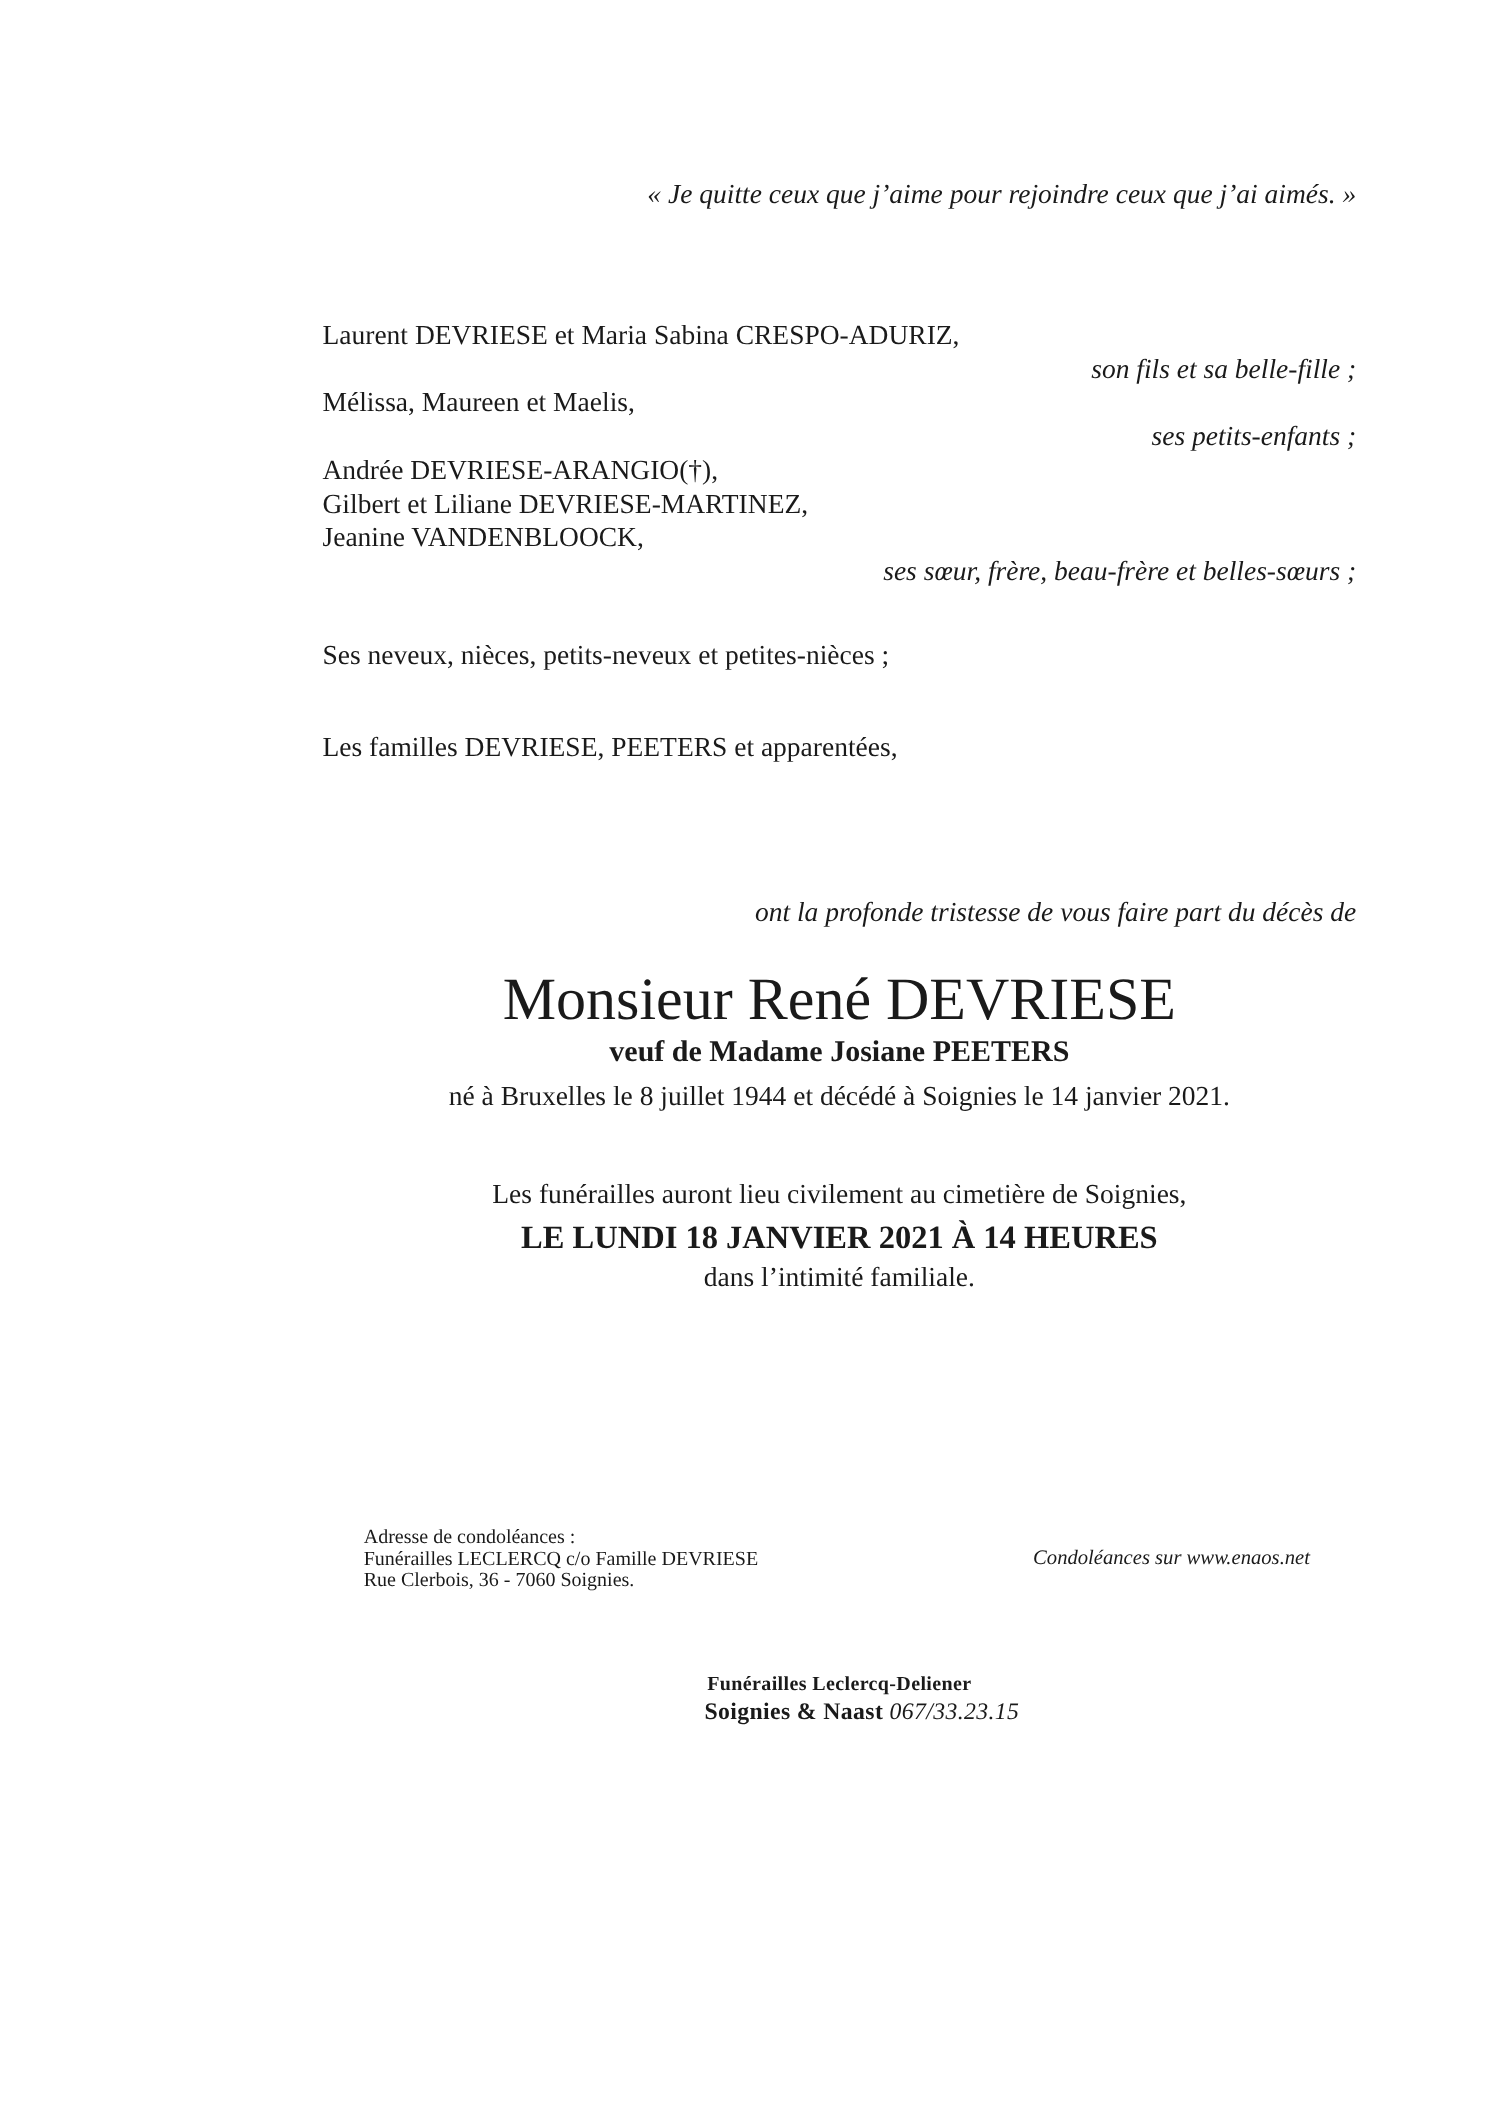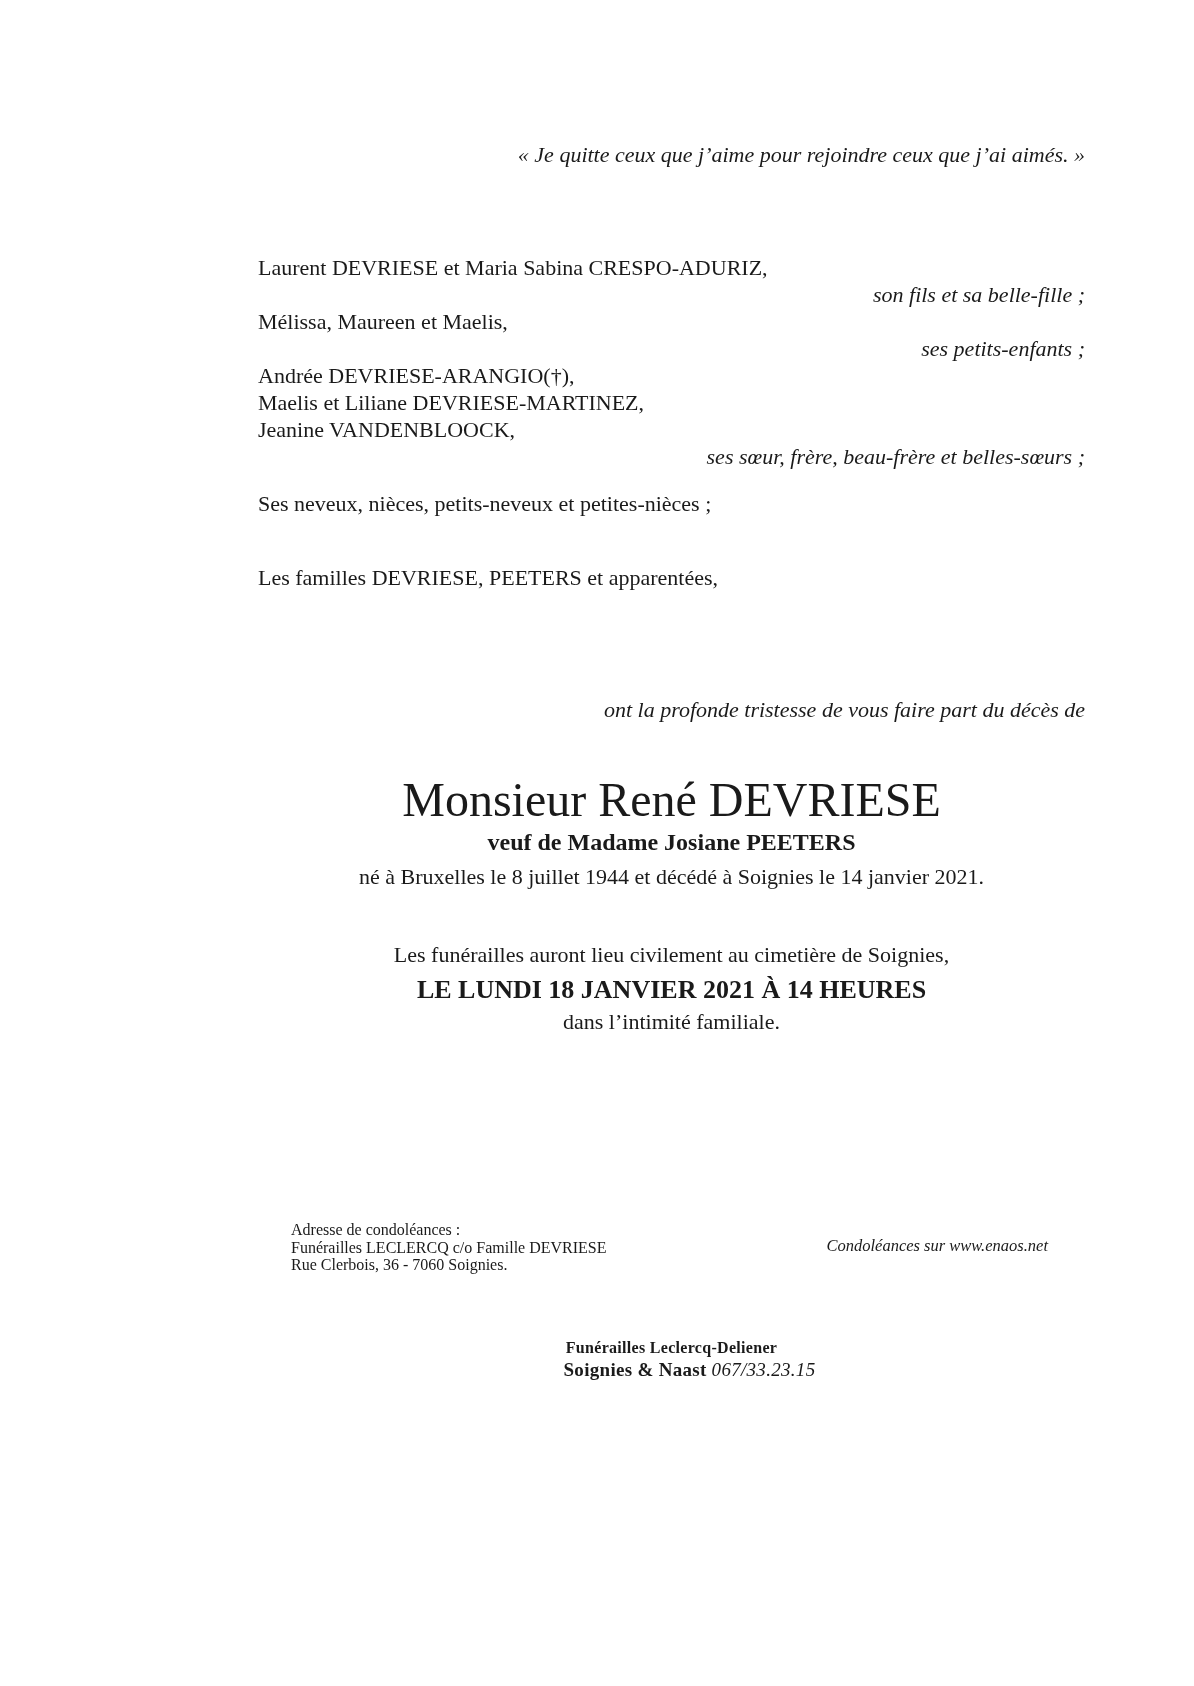--- a/index.html
+++ b/index.html
@@ -24,21 +24,21 @@
   .quote {
     top: 141px; left: 258px; right: 109px;
     font-size: 22px; line-height: 27px;
     font-style: italic; text-align: right;
   }
 
   .relatives {
     top: 254px; left: 258px; right: 109px;
     font-size: 22px; line-height: 27px;
   }
-  .relatives .nephews  { margin-top: 20px; }
+  .relatives .nephews  { margin-top: 40px; }
   .relatives .families { margin-top: 47px; }
   .relatives .intro    { margin-top: 105px; }
 
   .deceased {
     top: 772px; left: 258px; right: 109px;
     text-align: center;
   }
   .deceased .name    { font-size: 48px; line-height: 56px; }
   .deceased .widower { font-size: 24px; line-height: 28px; font-weight: bold; }
   .deceased .dates   { font-size: 22px; line-height: 27px; margin-top: 7px; }
@@ -82,21 +82,21 @@
 <div class="page">
 
   <div class="abs quote">« Je quitte ceux que j’aime pour rejoindre ceux que j’ai aimés. »</div>
 
   <div class="abs relatives">
     <div class="left">Laurent DEVRIESE et Maria Sabina CRESPO-ADURIZ,</div>
     <div class="right it">son fils et sa belle-fille ;</div>
     <div class="left">Mélissa, Maureen et Maelis,</div>
     <div class="right it">ses petits-enfants ;</div>
     <div class="left">Andrée DEVRIESE-ARANGIO(†),</div>
-    <div class="left">Maelis et Liliane DEVRIESE-MARTINEZ,</div>
+    <div class="left">Gilbert et Liliane DEVRIESE-MARTINEZ,</div>
     <div class="left">Jeanine VANDENBLOOCK,</div>
     <div class="right it">ses sœur, frère, beau-frère et belles-sœurs ;</div>
     <div class="left nephews">Ses neveux, nièces, petits-neveux et petites-nièces ;</div>
     <div class="left families">Les familles DEVRIESE, PEETERS et apparentées,</div>
     <div class="right it intro">ont la profonde tristesse de vous faire part du décès de</div>
   </div>
 
   <div class="abs deceased">
     <div class="name">Monsieur René DEVRIESE</div>
     <div class="widower">veuf de Madame Josiane PEETERS</div>

